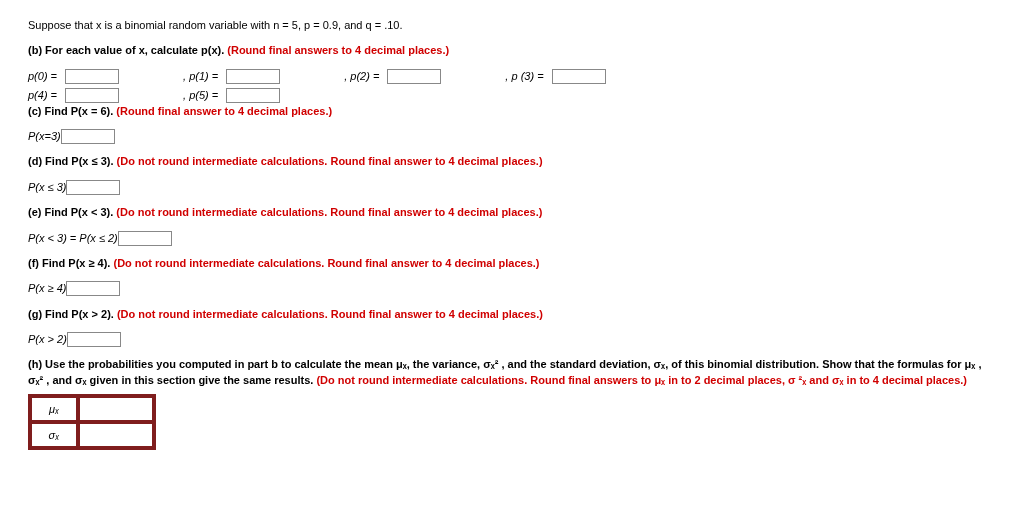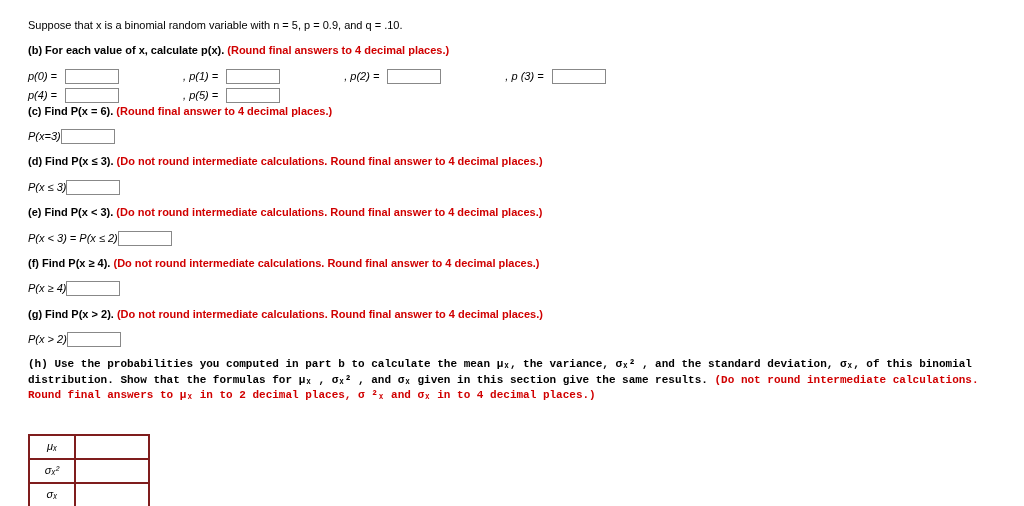--- a/index.html
+++ b/index.html
@@ -46,21 +46,21 @@
   .eqline {
     display: flex;
     align-items: center;
     margin-bottom: 10px;
   }
   table.stats {
     border-collapse: collapse;
     margin-top: 6px;
   }
   table.stats td {
-    border: 2px solid #7f1d1d;
+    border: 4px solid #7f1d1d;
     padding: 3px 8px;
     min-width: 28px;
     height: 16px;
     text-align: center;
     font-style: italic;
   }
   table.stats td.valcell {
     width: 56px;
   }
   .gap-row { width: 48px; display:inline-block; }
@@ -128,32 +128,28 @@
 </div>
 
 <div class="line">
   <span class="bold">(g) Find P(x &gt; 2). </span><span class="red">(Do not round intermediate calculations. Round final answer to 4 decimal places.)</span>
 </div>
 <div class="eqline">
   <span class="italic">P(x &gt; 2)</span>
   <input class="blank" style="">
 </div>
 
-<div class="line" style="margin-bottom:30px;font-family:Liberation Mono, monospace;">
+<div class="line" style="margin-bottom:6px;">
   <span class="bold">(h) Use the probabilities you computed in part b to calculate the mean μₓ, the variance, σₓ² , and the standard deviation, σₓ, of this binomial distribution. Show that the formulas for μₓ , σₓ² , and σₓ given in this section give the same results. </span><span class="red">(Do not round intermediate calculations. Round final answers to μₓ in to 2 decimal places, σ ²ₓ and σₓ in to 4 decimal places.)</span>
 </div>
 
 <table class="stats">
   <tbody>
       <tr>
     <td>μₓ</td>
     <td class="valcell"></td>
   </tr>
   <tr>
-    <td>σₓ²</td>
-    <td class="valcell"></td>
-  </tr>
-  <tr>
     <td>σₓ</td>
     <td class="valcell"></td>
   </tr>
 </tbody>
   </table>
 
 </body></html>

